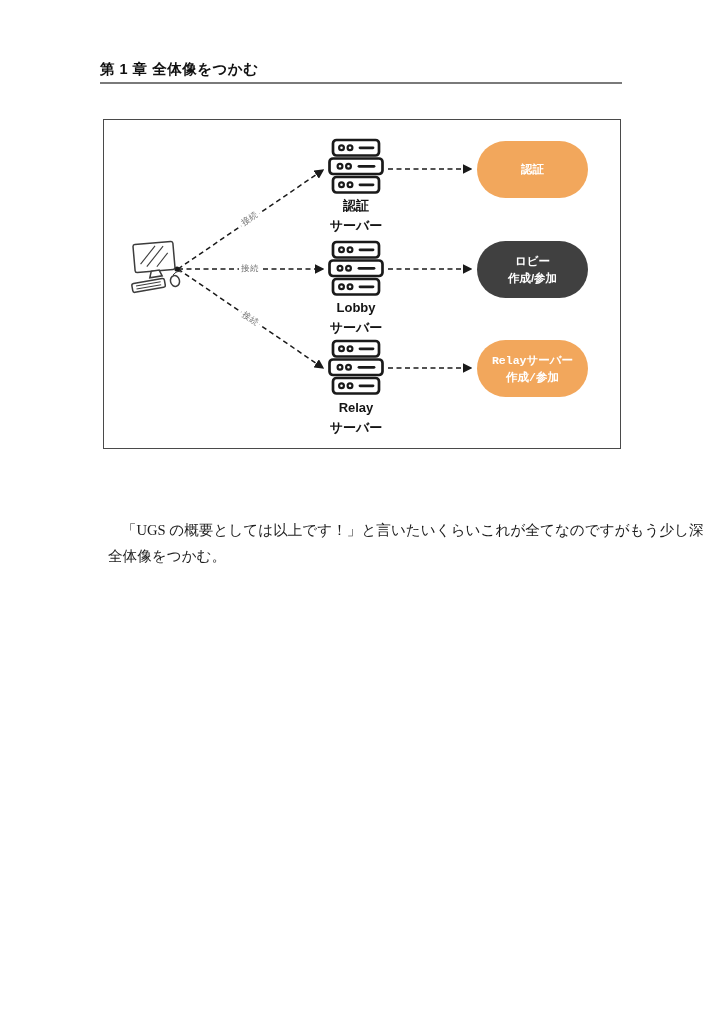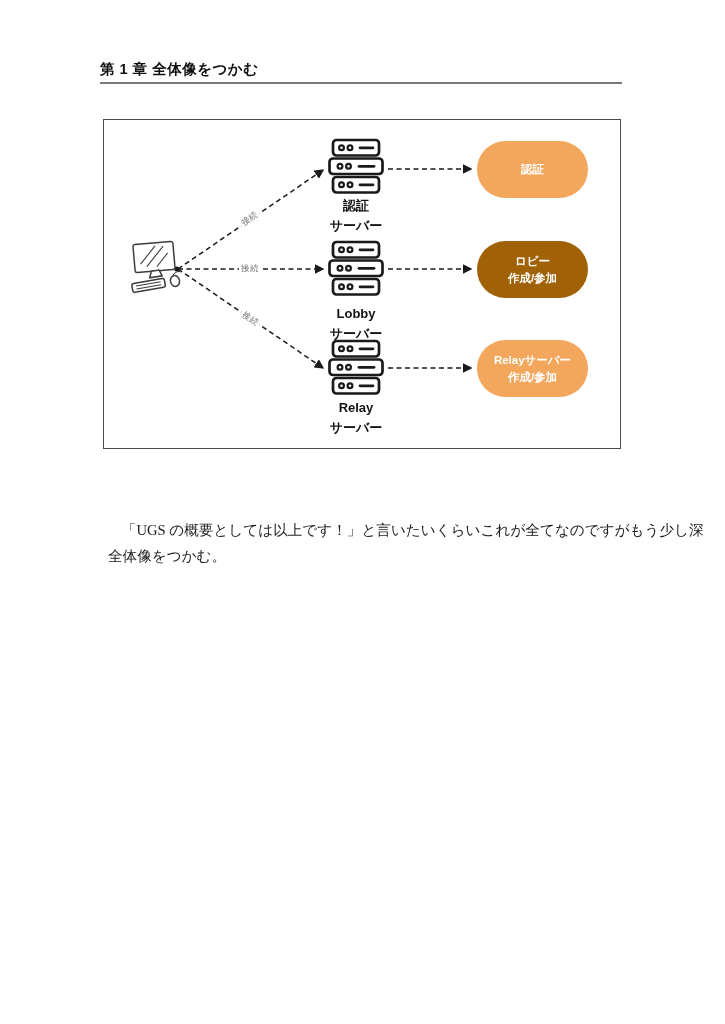--- a/index.html
+++ b/index.html
@@ -132,38 +132,38 @@
     </svg>
 
     <span class="conn-label conn-1">接続</span>
     <span class="conn-label conn-2">接続</span>
     <span class="conn-label conn-3">接続</span>
 
     <div class="server-label" style="left:192px; top:76px;">
       <span>認証</span><br>
       <span>サーバー</span>
     </div>
-    <div class="server-label" style="left:192px; top:184px;">
+    <div class="server-label" style="left:192px; top:178px;">
       <span>Lobby</span><br>
       <span>サーバー</span>
     </div>
     <div class="server-label" style="left:192px; top:278px;">
       <span>Relay</span><br>
       <span>サーバー</span>
     </div>
 
     <div class="action-pill" style="top: 21px; background: rgb(242, 167, 92);">
       <span>認証</span>
 
     </div>
-    <div class="action-pill" style="top: 121px; background: #a16207;">
+    <div class="action-pill" style="top: 121px; background: #404040;">
       <span>ロビー</span>
       <span>作成/参加</span>
     </div>
-    <div class="action-pill" style="top: 220px; background: rgb(242, 167, 92);">
+    <div class="action-pill" style="top: 220px; background: rgb(242, 167, 92); font-family: Liberation Mono, monospace;">
       <span>Relayサーバー</span>
       <span>作成/参加</span>
     </div>
 
   </figure>
 
 
   <div class="body-text">
     <div class="line indent">「UGS の概要としては以上です！」と言いたいくらいこれが全てなのですがもう少し深</div>
     <div class="line">全体像をつかむ。</div>

